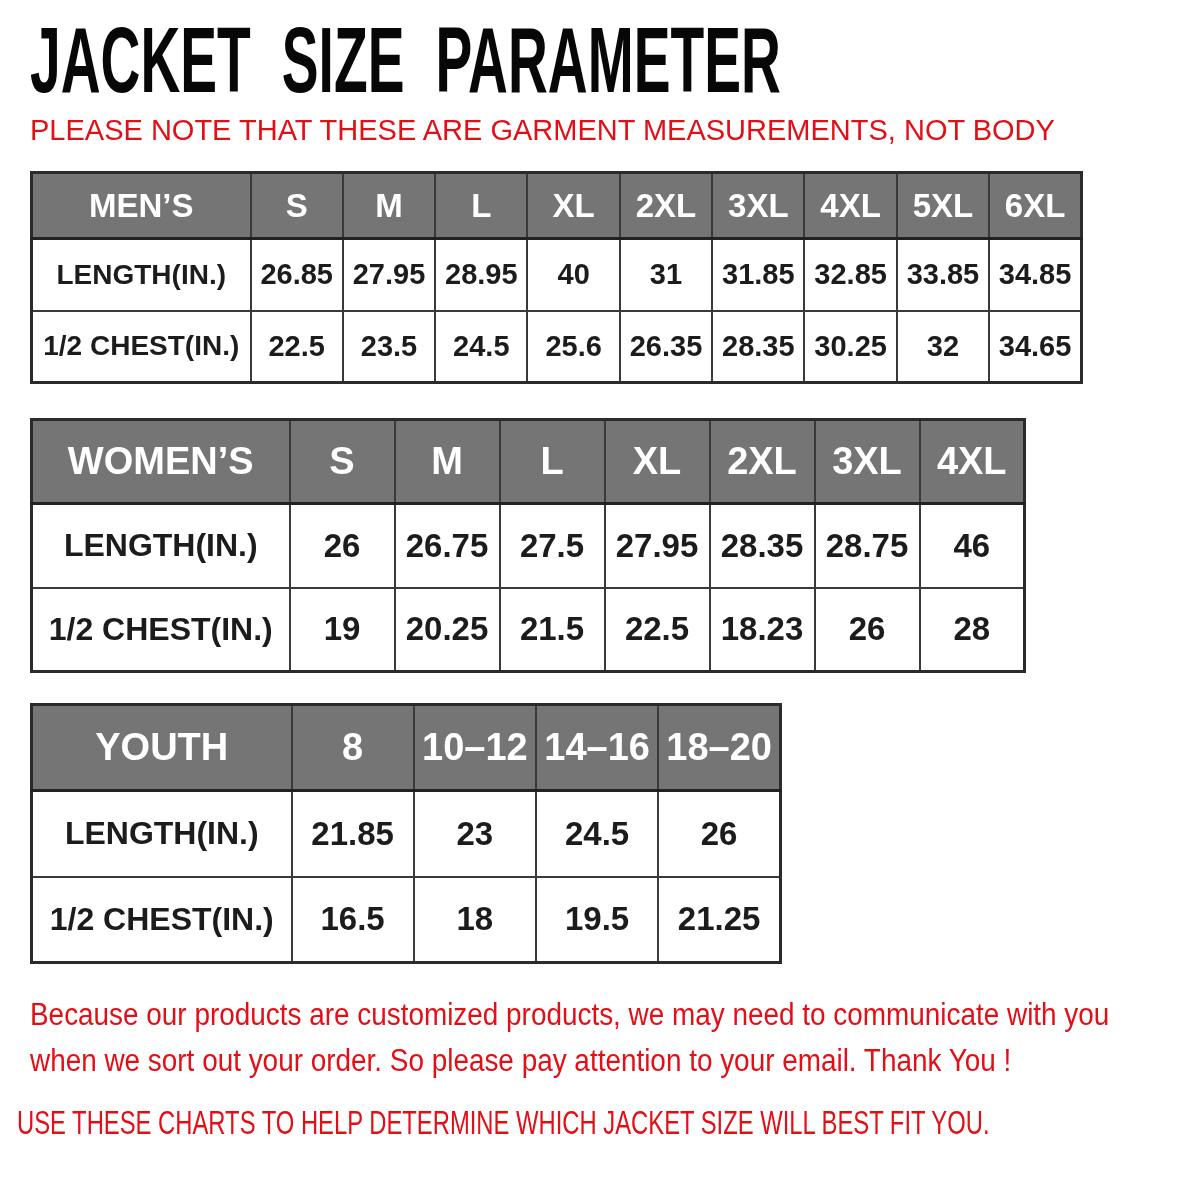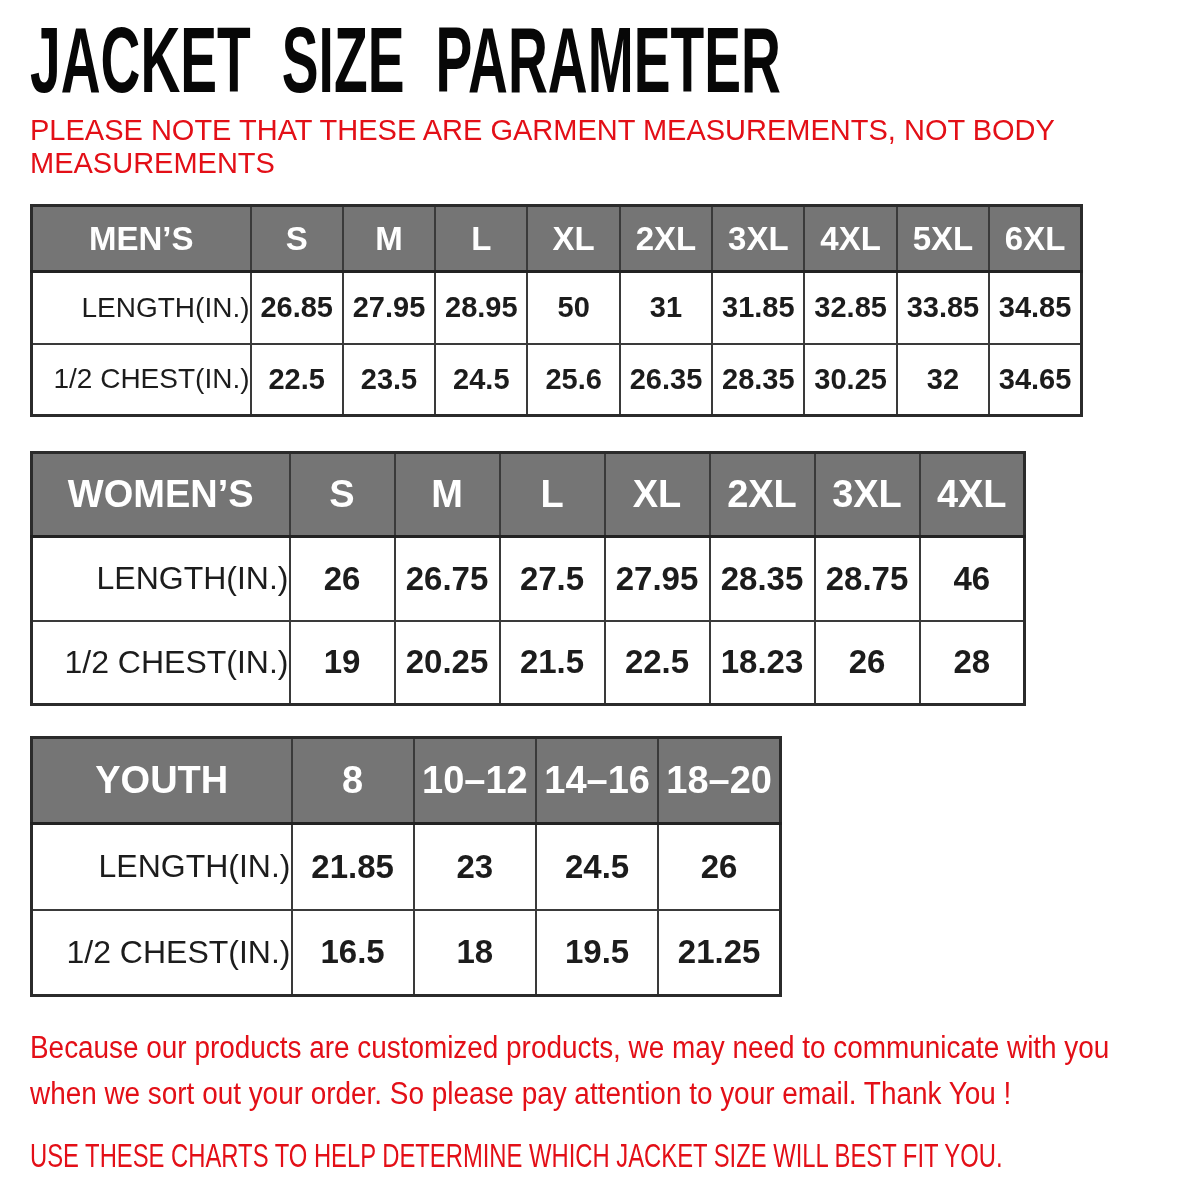--- a/index.html
+++ b/index.html
@@ -61,22 +61,21 @@
     color:#ffffff;
     font-weight:bold;
     border-bottom:3px solid #222222;
   }
   .size-table tbody td{
     background:#ffffff;
     color:var(--ink);
     font-weight:700;
   }
   .size-table tbody td:first-child{
-    font-weight:400;
-    text-align:right;
+    font-weight:700;
   }
   
   .mens{width:1053px;margin-top:24px;}
   .mens th:first-child{width:219px;}
   .mens thead tr{height:66px;}
   .mens tbody tr{height:72px;}
   .mens thead th{font-size:33px;}
   .mens tbody td{font-size:29px;}
   .mens tbody td:first-child{font-size:28px;}
   
@@ -103,21 +102,21 @@
     line-height:46px;
     font-weight:400;
   }
   .footer-para .line{
     display:block;
     white-space:nowrap;
     transform:scaleX(0.90);
     transform-origin:0 50%;
   }
   .footer-caps{
-    margin:18px 0 0 30px;
+    margin:18px 0 0 17px;
     color:var(--red);
     font-size:34px;
     line-height:40px;
     font-weight:500;
   }
   .footer-caps .caps-inner{
     display:inline-block;
     white-space:nowrap;
     transform:scaleX(0.70);
     transform-origin:0 50%;
@@ -125,21 +124,20 @@
 </style>
 </head>
 <body>
 
 <div class="page">
 
   <h1 class="page-title">JACKET SIZE PARAMETER</h1>
 
   <p class="note">
     <span>PLEASE NOTE THAT THESE ARE GARMENT MEASUREMENTS, NOT BODY</span>
-    <span>MEASUREMENTS</span>
   </p>
 
   <table class="size-table mens">
       <thead>
         <tr>
           <th>MEN’S</th>
           <th>S</th>
           <th>M</th>
           <th>L</th>
           <th>XL</th>
@@ -149,21 +147,21 @@
           <th>5XL</th>
           <th>6XL</th>
         </tr>
       </thead>
       <tbody>
         <tr>
           <td>LENGTH(IN.)</td>
           <td>26.85</td>
           <td>27.95</td>
           <td>28.95</td>
-          <td>50</td>
+          <td>40</td>
           <td>31</td>
           <td>31.85</td>
           <td>32.85</td>
           <td>33.85</td>
           <td>34.85</td>
         </tr>
         <tr>
           <td>1/2 CHEST(IN.)</td>
           <td>22.5</td>
           <td>23.5</td>

